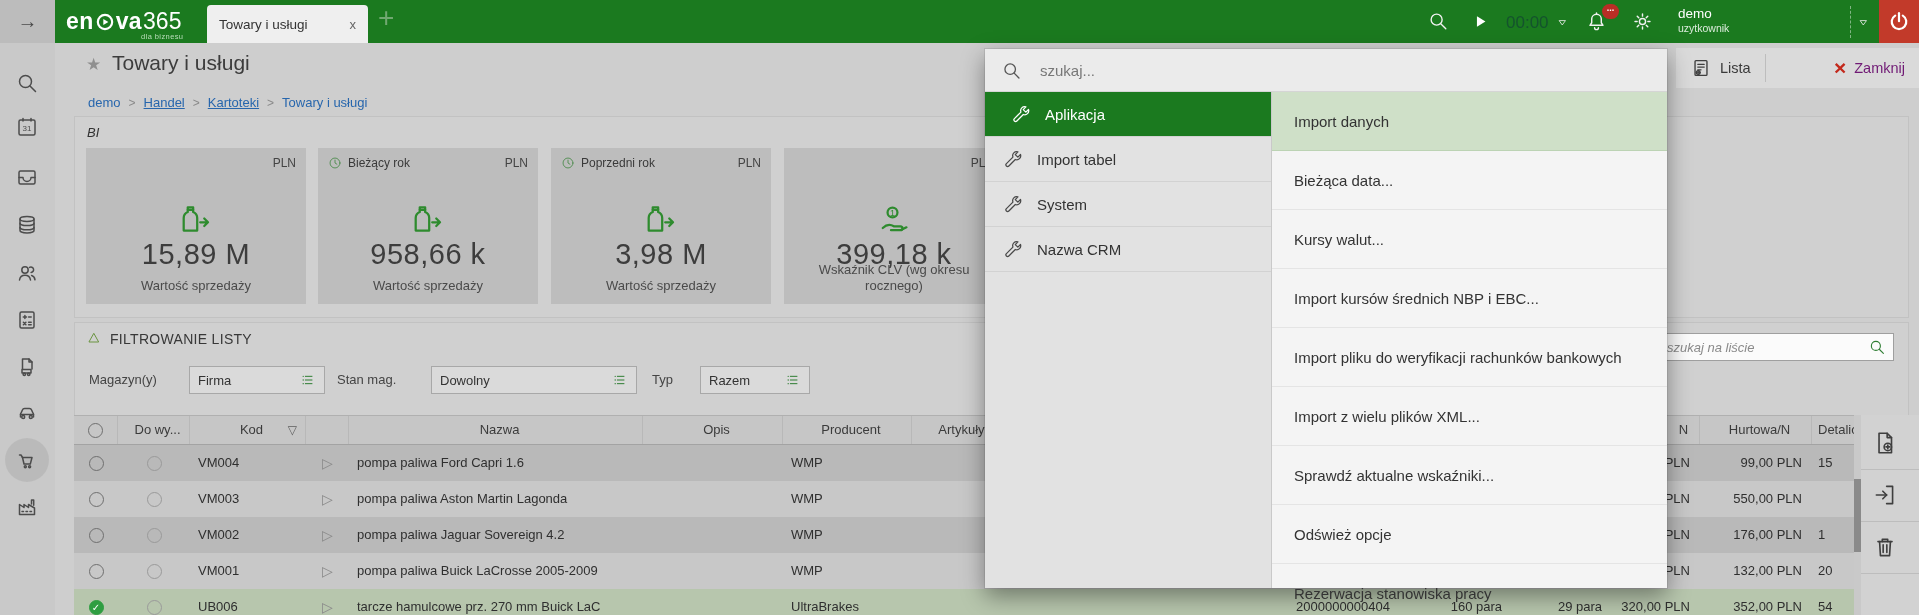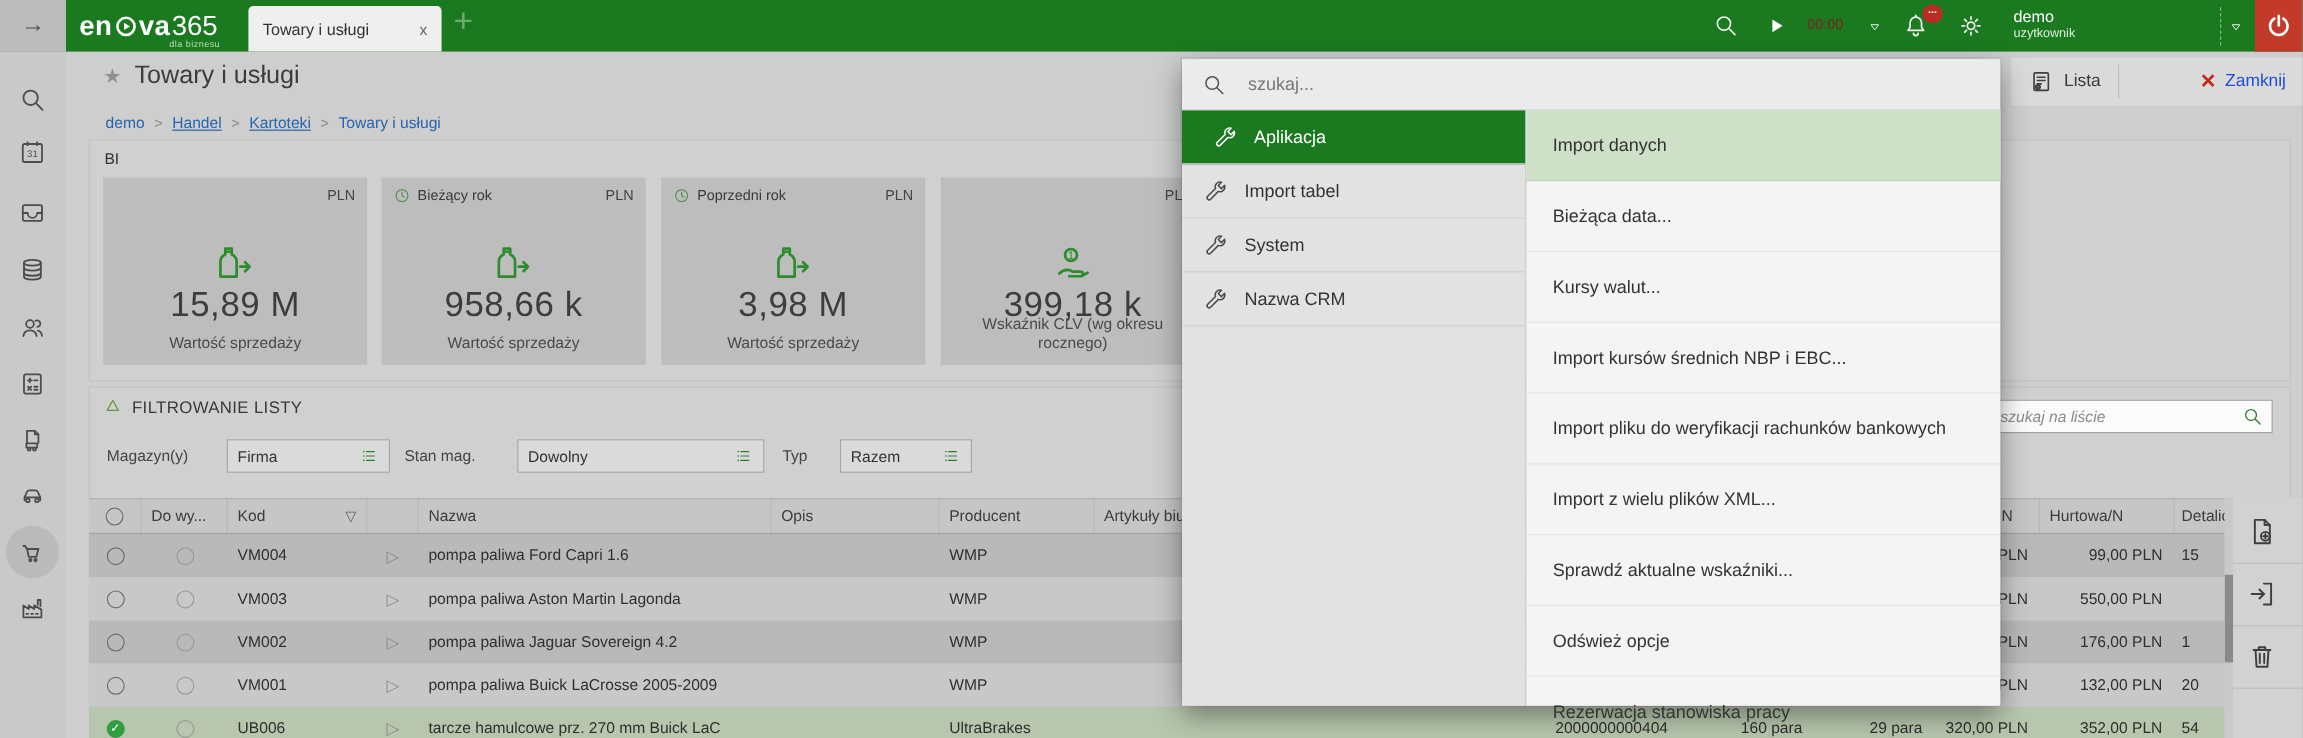--- a/index.html
+++ b/index.html
@@ -14,21 +14,21 @@
          display:flex;align-items:center;justify-content:center;}
   .logo{left:66px;top:0;height:43px;display:flex;align-items:center;color:#fff;}
   .logo .b{font-weight:700;font-size:23px;letter-spacing:.4px;}
   .logo .n{font-weight:300;font-size:23px;margin-left:1px;}
   .logo .sub{position:absolute;right:-2px;bottom:2px;font-size:7.5px;color:#b9ddb9;letter-spacing:.4px;}
   .tab{left:207px;top:5px;width:161px;height:38px;background:#efefef;border-radius:4px 4px 0 0;
        display:flex;align-items:center;padding:0 12px;box-sizing:border-box;font-size:13.5px;color:#333;}
   .tab .x{margin-left:auto;color:#666;font-size:13px;}
   .plus{left:378px;top:2px;font-size:28px;font-weight:300;color:#71a871;}
   .tbico{color:#f2f2f2;}
-  .timer{color:#7f1d1d;font-size:12px;}
+  .timer{color:#14532d;font-size:17px;}
   .userbox{color:#fff;line-height:1.15;}
   .userbox .nm{font-size:13.5px;}
   .userbox .rl{font-size:10.5px;color:#dcecdc;}
   .badge{width:17px;height:15px;border-radius:8px;background:#b92d25;color:#fff;font-size:9px;
          text-align:center;line-height:9px;font-weight:700;}
   .dash{border-left:1px dashed rgba(255,255,255,.45);height:32px;}
   .power{left:1879px;top:0;width:40px;height:43px;background:#c23a2a;color:#fff;
          display:flex;align-items:center;justify-content:center;}
   
   .sidebar{left:0;top:43px;width:55px;height:572px;background:#c9c9c9;}
@@ -56,21 +56,21 @@
   .fhead{font-size:14px;color:#383838;font-weight:500;letter-spacing:.3px;}
   .flabel{font-size:13px;color:#444;}
   .fbox{height:28px;background:#dadada;border:1px solid #a8a8a8;box-sizing:border-box;display:flex;
         align-items:center;padding:0 8px;font-size:13px;color:#333;}
   .fbox .lst{margin-left:auto;color:#2e7d32;}
   
   .tbl{left:74px;top:415px;width:1780px;height:200px;overflow:hidden;font-size:13px;}
   .trow{display:grid;grid-template-columns:44px 72px 116px 43px 294px 140px 129px 141px 347px 112px 100px 88px 112px 42px;}
   .thead{height:30px;background:#c6c6c6;border-top:1px solid #b0b0b0;border-bottom:1px solid #a3a3a3;box-sizing:border-box;}
   .thead>div{line-height:28px;color:#3b3b3b;padding-left:8px;border-right:1px solid rgba(0,0,0,0.07);
-             white-space:nowrap;overflow:hidden;box-sizing:border-box;position:relative;}
+             white-space:nowrap;overflow:hidden;box-sizing:border-box;position:relative;text-align:center;}
   .trow.r{height:36px;}
   .trow.r>div{line-height:36px;color:#2f2f2f;padding-left:8px;white-space:nowrap;overflow:hidden;box-sizing:border-box;}
   .odd{background:#b9b9b9;} .even{background:#c8c8c8;} .sel{background:#b7c6ad;}
   .num{text-align:right;padding-right:10px !important;}
   .cc{display:flex;align-items:center;justify-content:center;padding-left:0 !important;}
   .radio{width:15px;height:15px;border:1.5px solid #6f6f6f;border-radius:50%;box-sizing:border-box;}
   .radio.lt{border-color:#9a9a9a;}
   .radio.ck{background:#2f9e41;border-color:#2f9e41;color:#fff;font-size:10px;line-height:13px;text-align:center;}
   .expand{color:#8a8a8a;font-size:14px;}
   .funnel{position:absolute;right:8px;top:7px;color:#5f5f5f;font-size:12px;line-height:14px;}
@@ -275,26 +275,26 @@
             <path d="M8.5 8h7M8.5 11h7M8.5 14h3.5"></path>
             <circle cx="9" cy="17" r="2"></circle>
             <path d="M9 14.6v4.8M6.6 17h4.8" style="stroke-width:1"></path>
           </svg>
       </span>
       <span>Lista</span>
     </div>
     <div class="vsep"></div>
     <div class="btn" style="margin-left:auto;">
       <span style="color:#c3291c;font-size:21px;font-weight:700;line-height:20px;">×</span>
-      <span style="color:#1d4ed8;">Zamknij</span>
+      <span style="color:#701a75;">Zamknij</span>
     </div>
   </div>
 
   <div class="abs panel" style="left:74px;top:116px;width:1835px;height:202px;"></div>
-  <div class="abs bilabel" style="left:87px;top:125px;">BI</div>
+  <div class="abs bilabel" style="left:87px;top:125px;font-style:italic;">BI</div>
 
   <div class="abs card" style="left:86px;">
     <div class="hdr">
         <span class="cur">PLN</span>
       </div>
     <div class="mid">
       <span class="ic gicon">
         <svg width="36" height="36" viewBox="0 0 24 24">
             <path d="M6.5 3.5h3.6v3.2c1.6.7 2.7 2.2 2.7 4V19h-9v-8.3c0-1.8 1.1-3.3 2.7-4z"></path>
             <path d="M6.5 5.2h3.6"></path>

